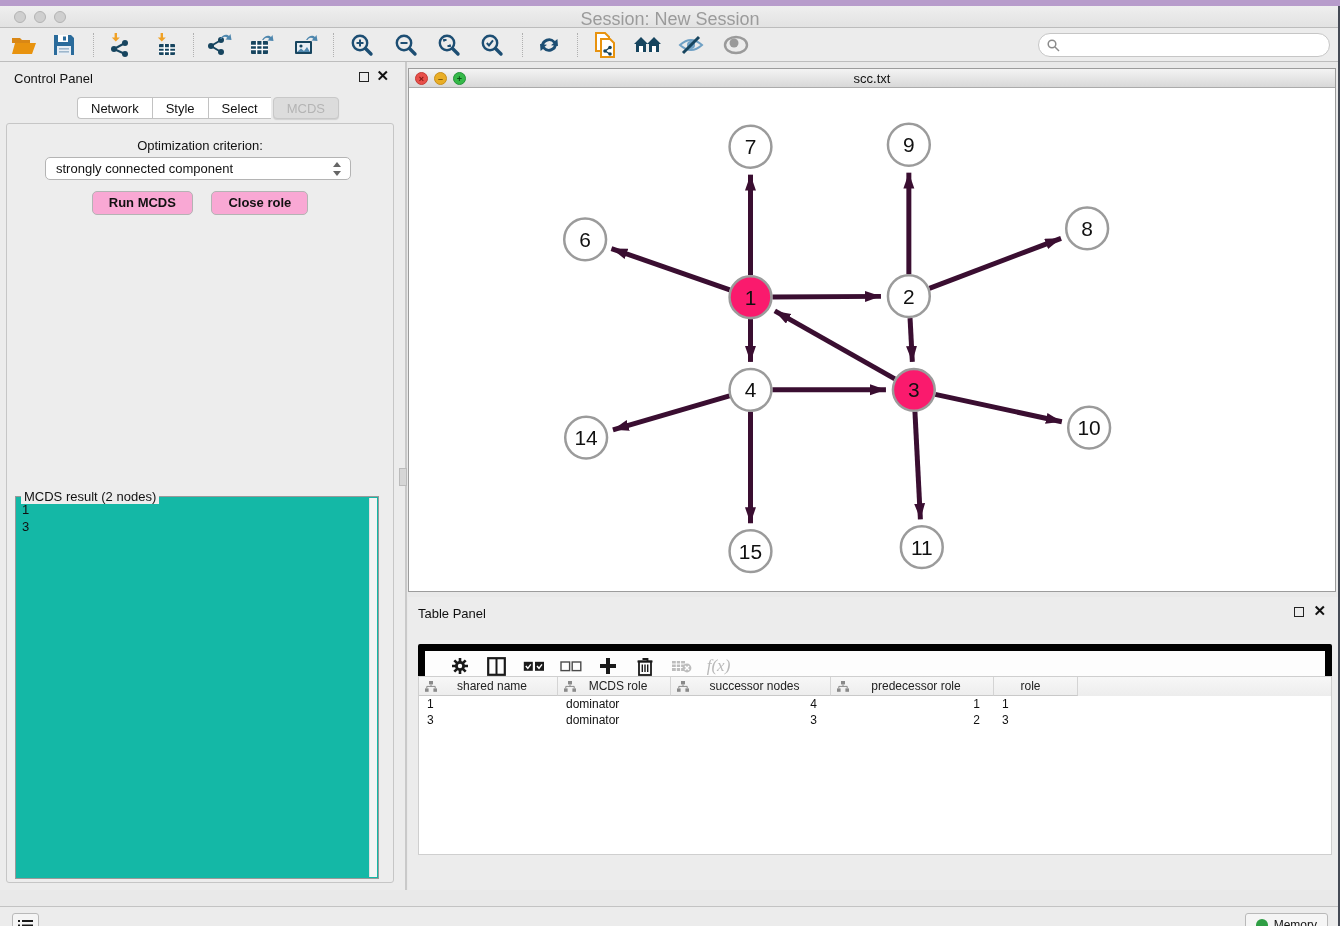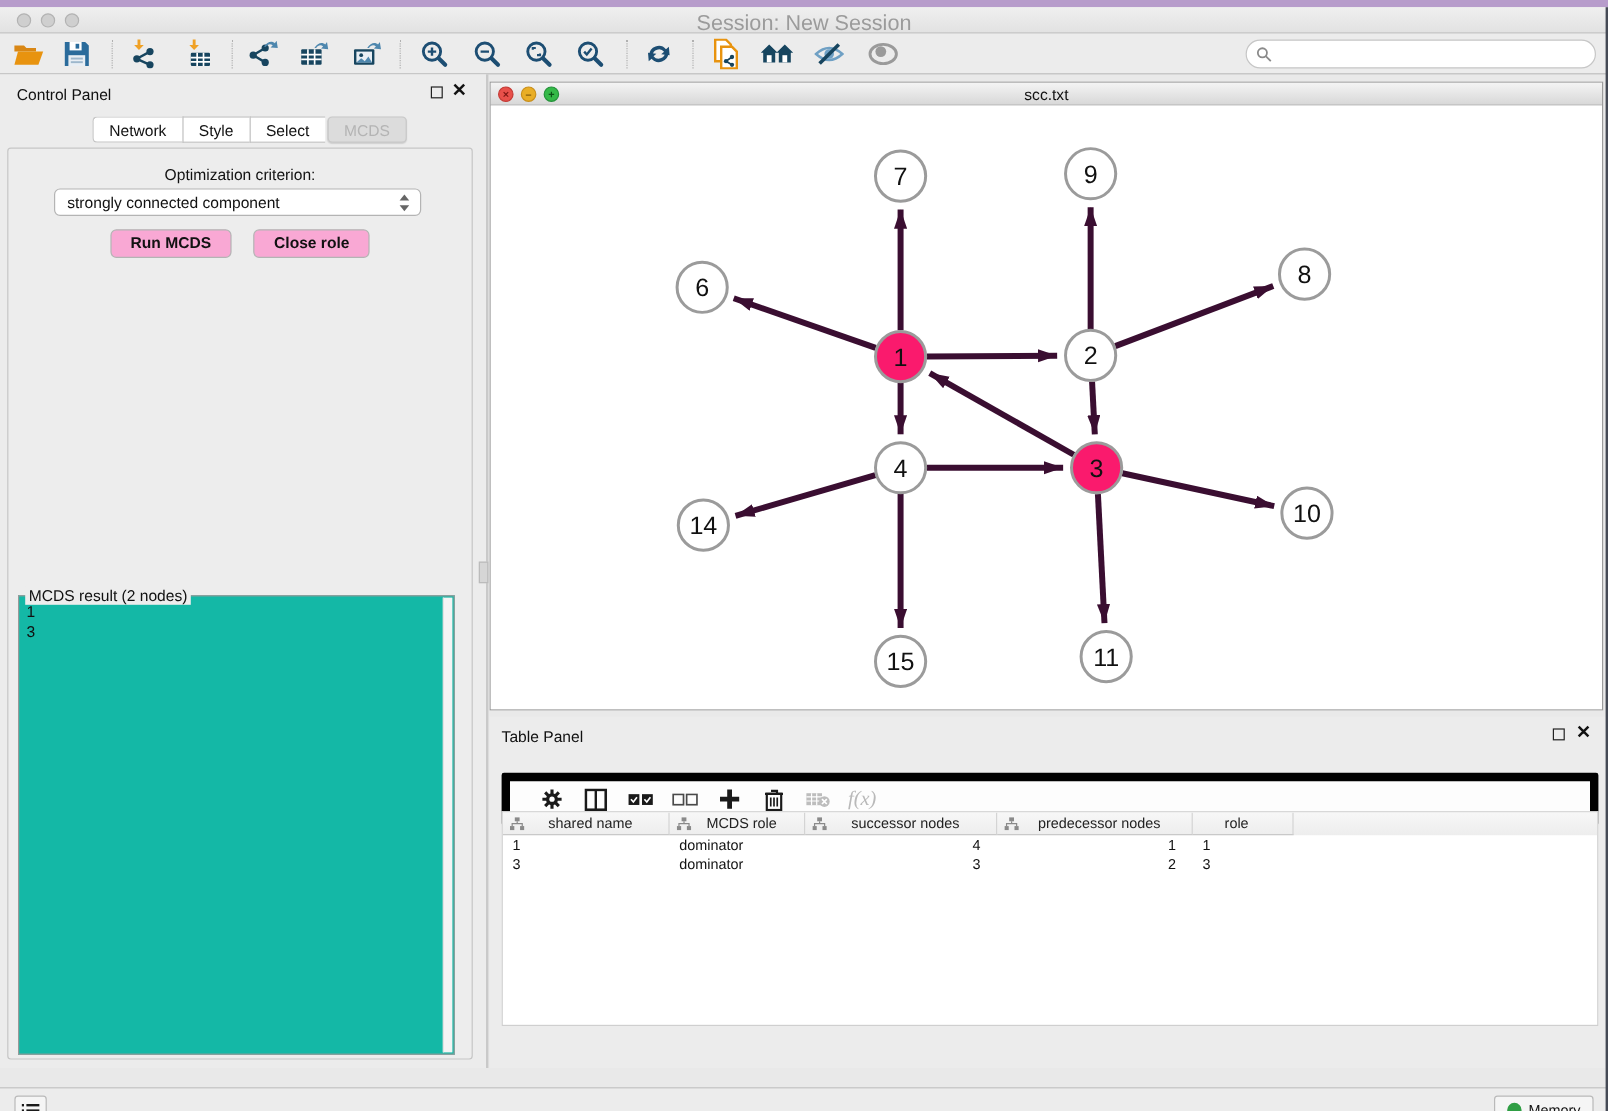--- a/index.html
+++ b/index.html
@@ -493,21 +493,21 @@
           </div>
           <div class="th" style="width: 163px;">
             <svg class="tree" width="12" height="11" viewBox="0 0 12 11">
               <g fill="#8a8a8a">
                 <rect x="4" y="0" width="4" height="3.4"></rect>
                 <rect x="0" y="7.4" width="3.6" height="3.4"></rect>
                 <rect x="8.4" y="7.4" width="3.6" height="3.4"></rect>
                 <path d="M6 3.4 v2 M1.8 7.4 v-2 h8.4 v2" stroke="#8a8a8a" fill="none" stroke-width="1"></path>
               </g>
             </svg>
-            <span class="lbl">predecessor nodes</span>
+            <span class="lbl">predecessor role</span>
           </div>
           <div class="th" style="width: 84px;">
             <span class="lbl">role</span>
           </div>
         </div>
       <div id="tbl-body">
           <div class="tr">
             <div class="td l" style="width: 139px;">1</div>
             <div class="td l" style="width: 113px;">dominator</div>
             <div class="td r" style="width: 160px;">4</div>

